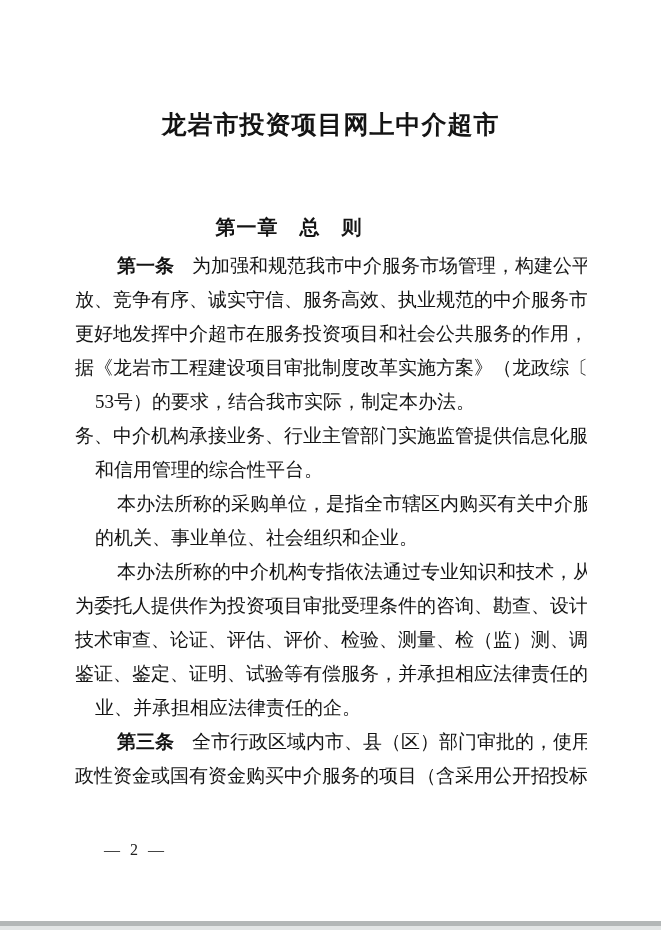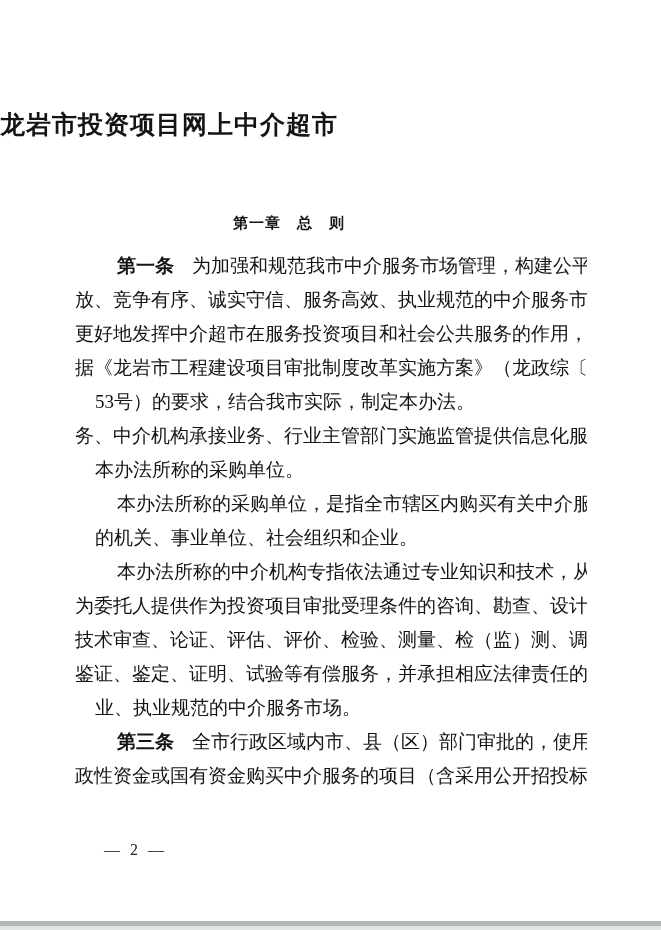--- a/index.html
+++ b/index.html
@@ -12,35 +12,35 @@
     position: relative;
     overflow: hidden;
   }
 
   .doc-title {
     position: absolute;
     top: 108px;
     left: 0;
     width: 661px;
     margin: 0;
-    text-align: left;
+    text-align: center;
     font-size: 25px;
     font-weight: 700;
     line-height: 34px;
     letter-spacing: 1px;
   }
   .title-line { display: block; }
 
   .chapter {
     position: absolute;
     top: 214px;
     left: 0;
     width: 578px;
     text-align: center;
-    font-size: 15px;
+    font-size: 20px;
     font-weight: 700;
     font-family: Liberation Serif, serif;
     letter-spacing: 1px;
   }
 
   .body-text {
     position: absolute;
     top: 249px;
     left: 75px;
     width: 512px;
@@ -97,28 +97,28 @@
 
 <div class="chapter">第一章　总　则</div>
 
 <div class="body-text">
     <div class="line indent"><span class="lead">第一条</span>为加强和规范我市中介服务市场管理，构建公平开</div>
     <div class="line">放、竞争有序、诚实守信、服务高效、执业规范的中介服务市场，</div>
     <div class="line">更好地发挥中介超市在服务投资项目和社会公共服务的作用，根</div>
     <div class="line">据《龙岩市工程建设项目审批制度改革实施方案》（龙政综〔2019〕</div>
     <div class="line para-end">53号）的要求，结合我市实际，制定本办法。</div>
     <div class="line">务、中介机构承接业务、行业主管部门实施监管提供信息化服务</div>
-    <div class="line para-end">本办法所称的采购单位。</div>
+    <div class="line para-end">和信用管理的综合性平台。</div>
     <div class="line indent">本办法所称的采购单位，是指全市辖区内购买有关中介服务</div>
     <div class="line para-end">的机关、事业单位、社会组织和企业。</div>
     <div class="line indent">本办法所称的中介机构专指依法通过专业知识和技术，从事</div>
     <div class="line">为委托人提供作为投资项目审批受理条件的咨询、勘查、设计、</div>
     <div class="line">技术审查、论证、评估、评价、检验、测量、检（监）测、调查、</div>
     <div class="line">鉴证、鉴定、证明、试验等有偿服务，并承担相应法律责任的企</div>
-    <div class="line para-end">业、执业规范的中介服务市场。</div>
+    <div class="line para-end">业、并承担相应法律责任的企。</div>
     <div class="line indent"><span class="lead">第三条</span>全市行政区域内市、县（区）部门审批的，使用财</div>
     <div class="line">政性资金或国有资金购买中介服务的项目（含采用公开招投标或</div>
   </div>
 
 <div class="page-number">— 2 —</div>
 
 <div class="page-edge-dark"></div>
 <div class="page-edge-light"></div>
 
 </body></html>

